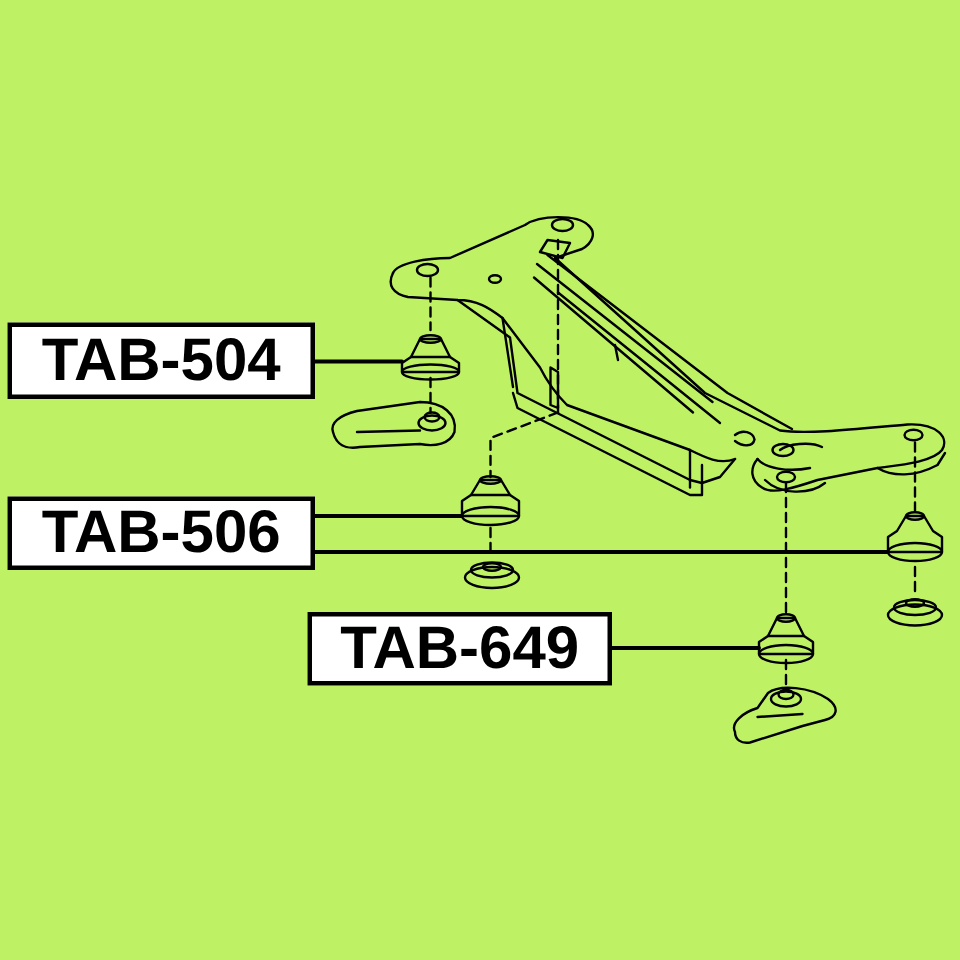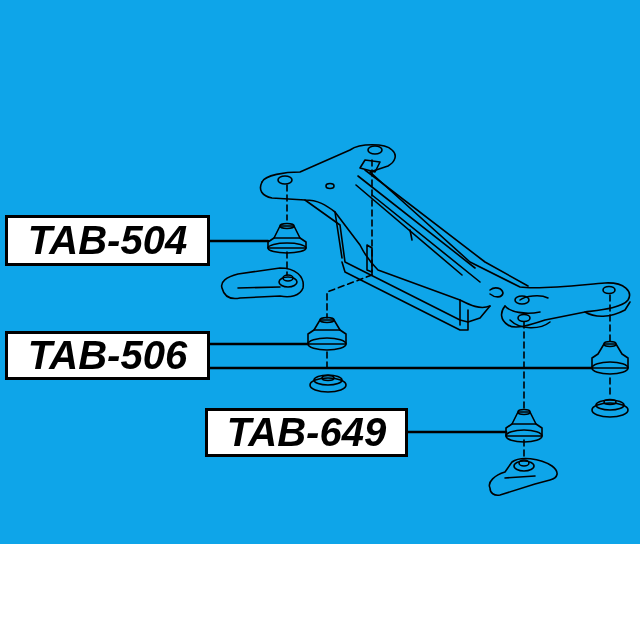--- a/index.html
+++ b/index.html
@@ -1,16 +1,16 @@
 <!DOCTYPE html>
 <html><head>
 <meta charset="utf-8">
 <style>
   html, body { margin:0; padding:0; background:#ffffff; }
-  #canvas { position:relative; width:640px; height:544px; background:#0ea5e9; overflow:hidden;font-style:italic; }
+  #canvas { position:relative; width:640px; height:640px; background:#bef264; overflow:hidden; }
   .label-box {
     position:absolute; box-sizing:border-box;
     border:3px solid #000; background:#fff;
     display:flex; align-items:center; justify-content:center;
     font-family:"Liberation Sans", sans-serif; font-weight:bold;
     font-size:40px; color:#000; letter-spacing:0px;
   }
   svg { position:absolute; left:0; top:0; }
 </style>
 </head>

